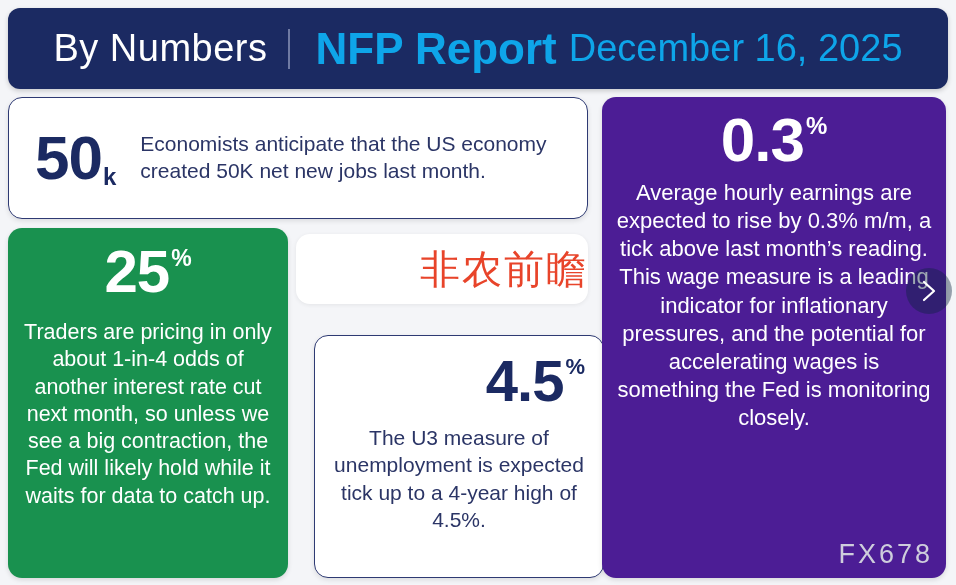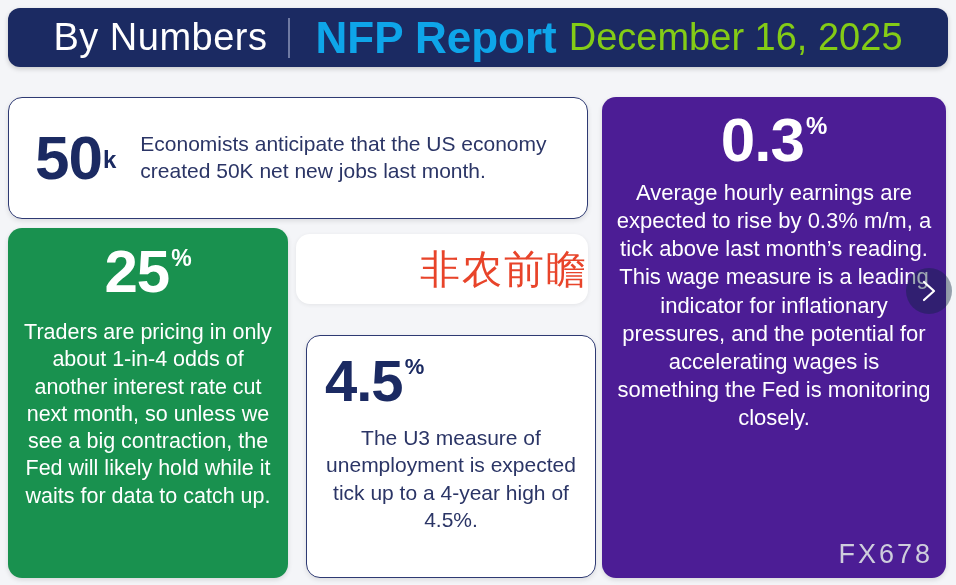--- a/index.html
+++ b/index.html
@@ -20,21 +20,21 @@
     height: 585px;
     background: #f4f5f8;
   }
 
   
   .header-bar {
     position: absolute;
     left: 8px;
     top: 8px;
     width: 940px;
-    height: 59px;
+    height: 81px;
     background: #1b2a62;
     border-radius: 12px;
     display: flex;
     align-items: center;
     justify-content: center;
     box-shadow: 0 2px 5px rgba(0,0,0,0.18);
     box-sizing: border-box;
   }
   .header-inner {
     display: flex;
@@ -59,21 +59,21 @@
   .header-nfp {
     font-size: 44px;
     font-weight: 700;
     color: #0ea5e9;
     padding-right: 12px;
     margin-left: 6px;
   }
   .header-date {
     font-size: 38px;
     font-weight: 400;
-    color: #84cc16;
+    color: #0ea5e9;
     text-align: center;
   }
 
   
   .card {
     position: absolute;
     border-radius: 14px;
     box-sizing: border-box;
   }
   .card-white {
@@ -99,21 +99,21 @@
     left: 8px;
     top: 97px;
     width: 580px;
     height: 122px;
     display: flex;
     align-items: center;
     padding: 0 16px 0 26px;
   }
   .stat-inline {
     display: flex;
-    align-items: center;
+    align-items: flex-end;
     color: #1b2a62;
     line-height: 1;
     margin-right: 24px;
   }
   .stat-inline .stat-num {
     font-size: 62px;
     font-weight: 700;
     letter-spacing: -1px;
   }
   .stat-inline .stat-suffix {
@@ -177,30 +177,30 @@
   }
   .cn-text {
     color: #e8442a;
     font-size: 40px;
     font-weight: 400;
     letter-spacing: 2px;
   }
 
   
   #card-unemp {
-    left: 306px;
+    left: 314px;
     top: 335px;
     width: 290px;
     height: 243px;
     padding: 16px 18px 11px 18px;
     text-align: center;
     color: #1b2a62;
     display: flex;
     flex-direction: column;
-    align-items: flex-start;
+    align-items: flex-end;
   }
   #card-unemp .stat-stack .stat-num {
     font-size: 58px;
     font-weight: 700;
     color: #1b2a62;
   }
   #card-unemp .stat-stack .stat-suffix {
     font-size: 22px;
     font-weight: 700;
     color: #1b2a62;

